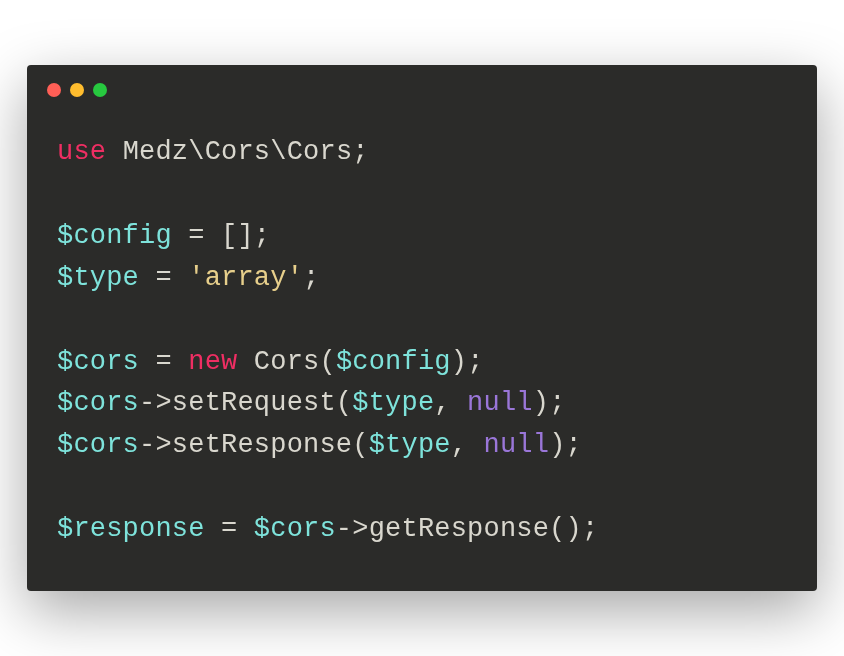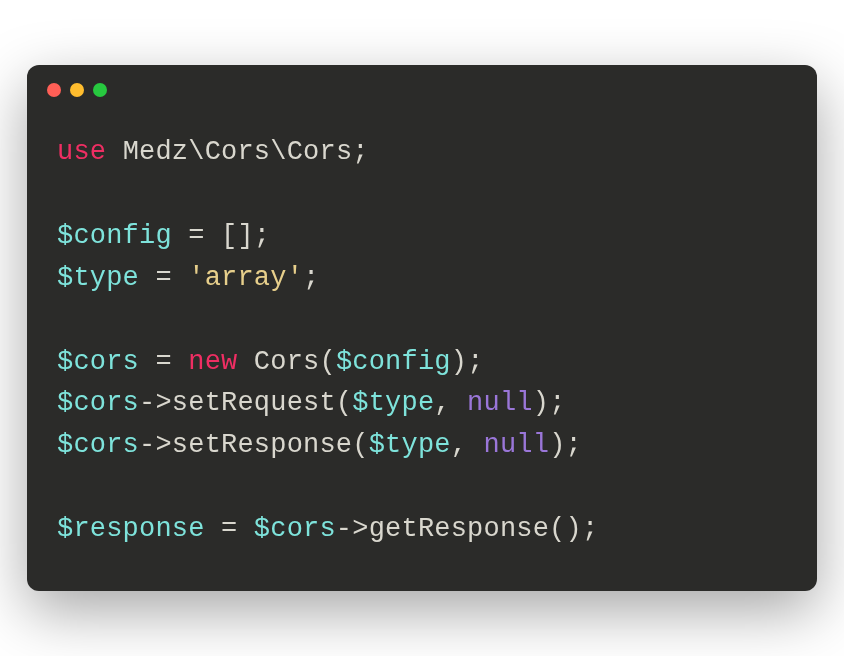--- a/index.html
+++ b/index.html
@@ -8,21 +8,21 @@
       background: #ffffff;
       font-family: ui-monospace, SFMono-Regular, "SF Mono", Menlo, Monaco, Consolas, "Liberation Mono", "Courier New", monospace;
       display: flex;
       align-items: center;
       justify-content: center;
       min-height: 656px;
     }
     .window {
       width: 790px;
       background: #2b2b29;
-      border-radius: 12px;
+      border-radius: 4px;
       box-shadow: 0 20px 60px rgba(0,0,0,0.35);
       padding: 0;
       overflow: hidden;
       margin: 25px;
     }
     .titlebar {
       display: flex;
       align-items: center;
       gap: 9px;
       padding: 18px 20px 5px 20px;

